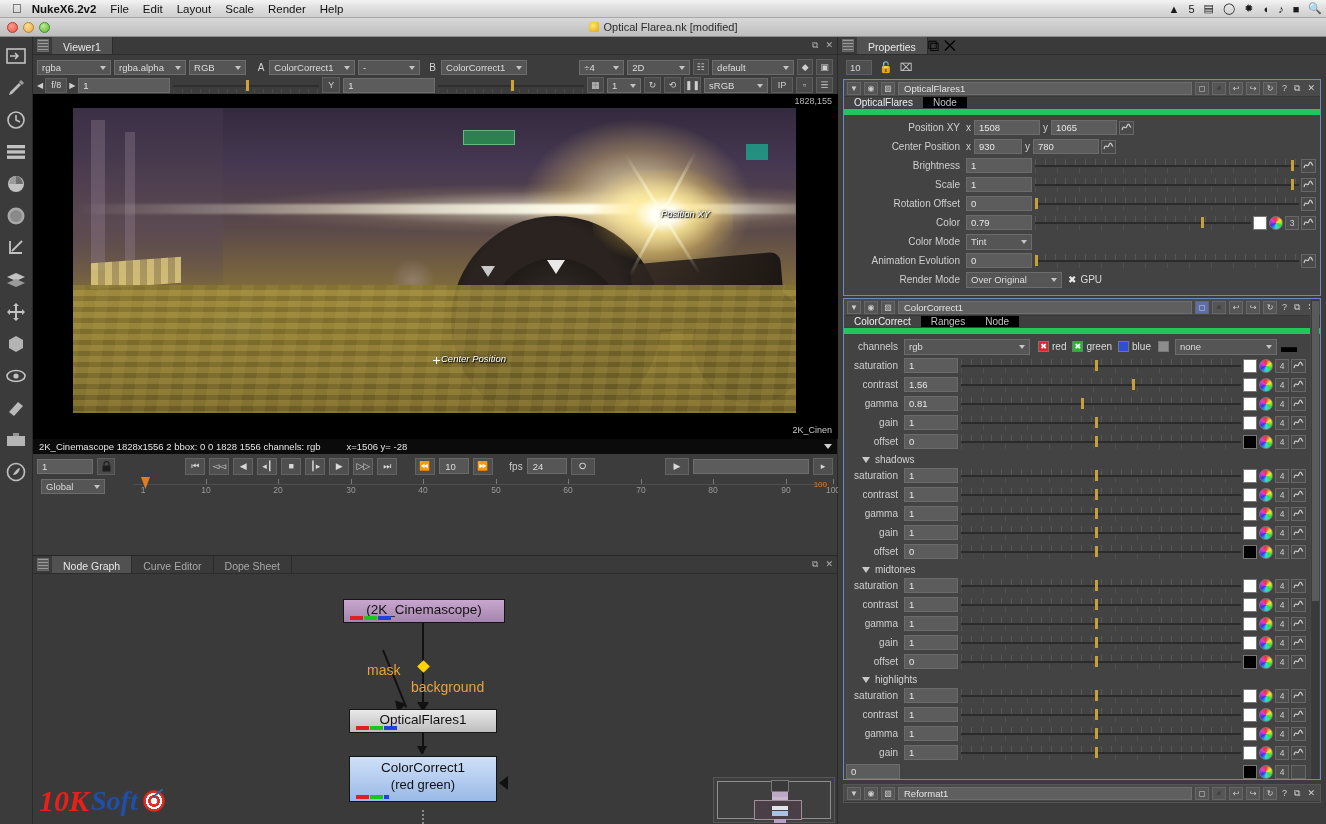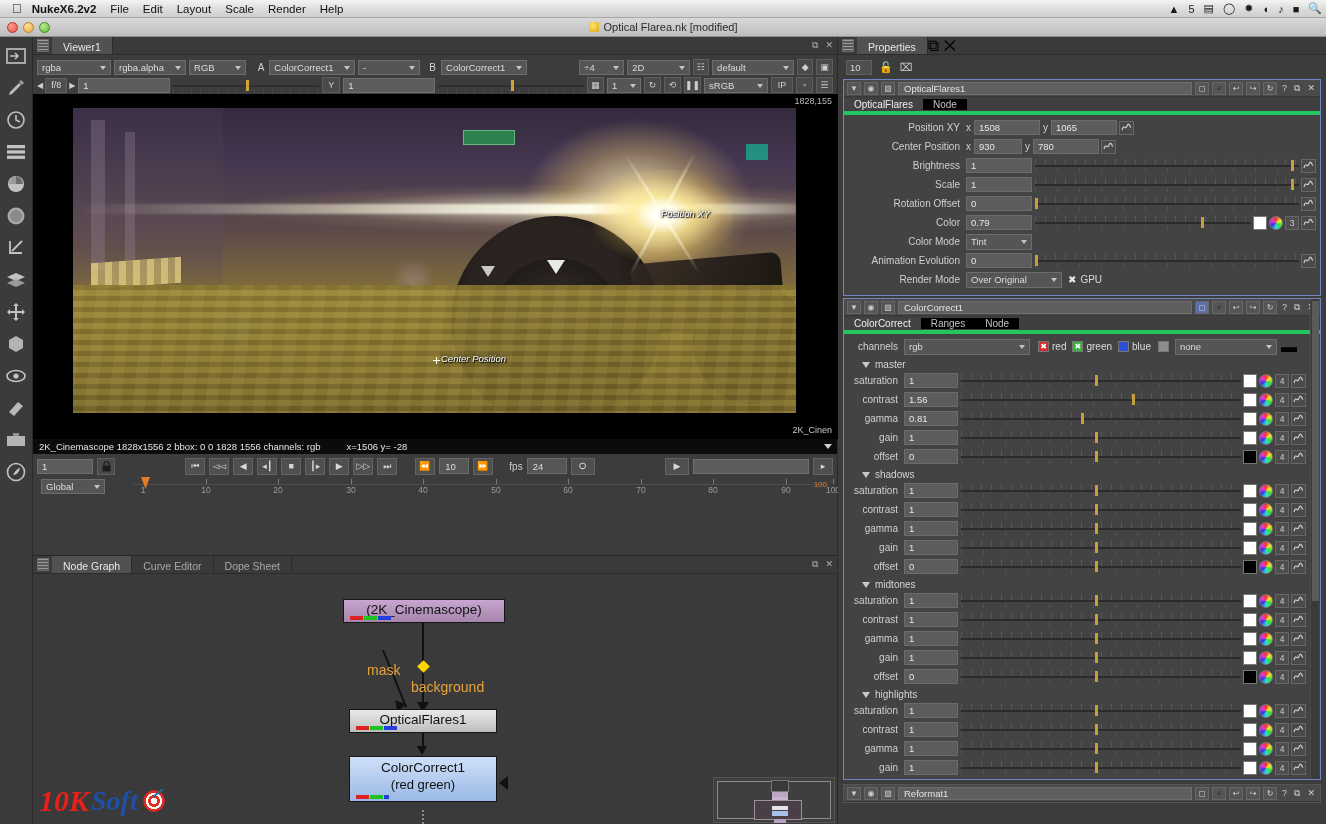--- a/index.html
+++ b/index.html
@@ -187,21 +187,21 @@
      border-bottom:1px solid #383838;}
   .nhead .ic { width:14px;height:13px;background:#555;border:1px solid #676767;
      display:flex;align-items:center;justify-content:center;color:#ccc;font-size:8px;}
   .nhead .namefld { flex:1; height:13px; background:#5f5f5f; border:1px solid #6e6e6e;
      color:#e4e4e4; font-size:9.5px; display:flex;align-items:center;padding-left:5px;}
   .nhead .rbtn { width:14px;height:13px;background:#555;border:1px solid #676767;
      display:flex;align-items:center;justify-content:center;color:#d0d0d0;font-size:8px;}
   .nhead .rbtn.on { background:#5c6fa8; }
   .nhead .txt { color:#cfcfcf;font-size:9px;padding:0 2px;}
 
-  .ntabs { height:18px; display:flex; align-items:center; background:#3f3f3f; border-bottom:4px solid #22c55e;}
+  .ntabs { height:18px; display:flex; align-items:flex-start; background:#3f3f3f; border-bottom:6px solid #22c55e;}
   .ntab { padding: 0 10px; font-size:10px; color:#c2c2c2; display:flex; align-items:center; }
   .ntab.sel { background:#434343; color:#efefef; }
   .ntab.off { background:#000000; }
 
   .nbody { padding: 4px 2px 5px 2px; }
   .krow { display:flex; align-items:center; height:17px; margin-bottom:2px; padding-right:2px; }
   .klabel { width:120px; text-align:right; padding-right:6px; font-size:10px; color:#cfcfcf; }
   .kfield { height:15px; background:#5c5c5c; border:1px solid #6b6b6b; color:#e6e6e6;
      font-size:9.5px; padding:0 4px; display:flex; align-items:center; }
   .kslider { flex:1; height:15px; position:relative; margin-left:3px; }
@@ -866,24 +866,20 @@
               <span>blue</span>
             </span>
             <span class="chk" style="background:#8c8c8c;margin-left:7px"></span>
             <div class="dd" style="width:102px;height:16px;margin-left:6px">
                 <span>none</span>
                 <i class="arw"></i>
               </div>
             <span class="rbtn" style="margin-left:4px">▬</span>
           </div>
 
-          <div class="grp">
-              <i class="tri"></i>
-              <span>master</span>
-            </div>
           <div class="krow">
             <div class="klabel" style="width:58px">saturation</div>
             <div class="kfield" style="width:54px">1</div>
             <div class="kslider">
                 <div class="ticks"></div>
                 <div class="axis"></div>
                 <div class="ticks2"></div>
                 <div class="knob" style="left:48%"></div>
               </div>
             <span class="swatch" style="background:#ffffff"></span>

